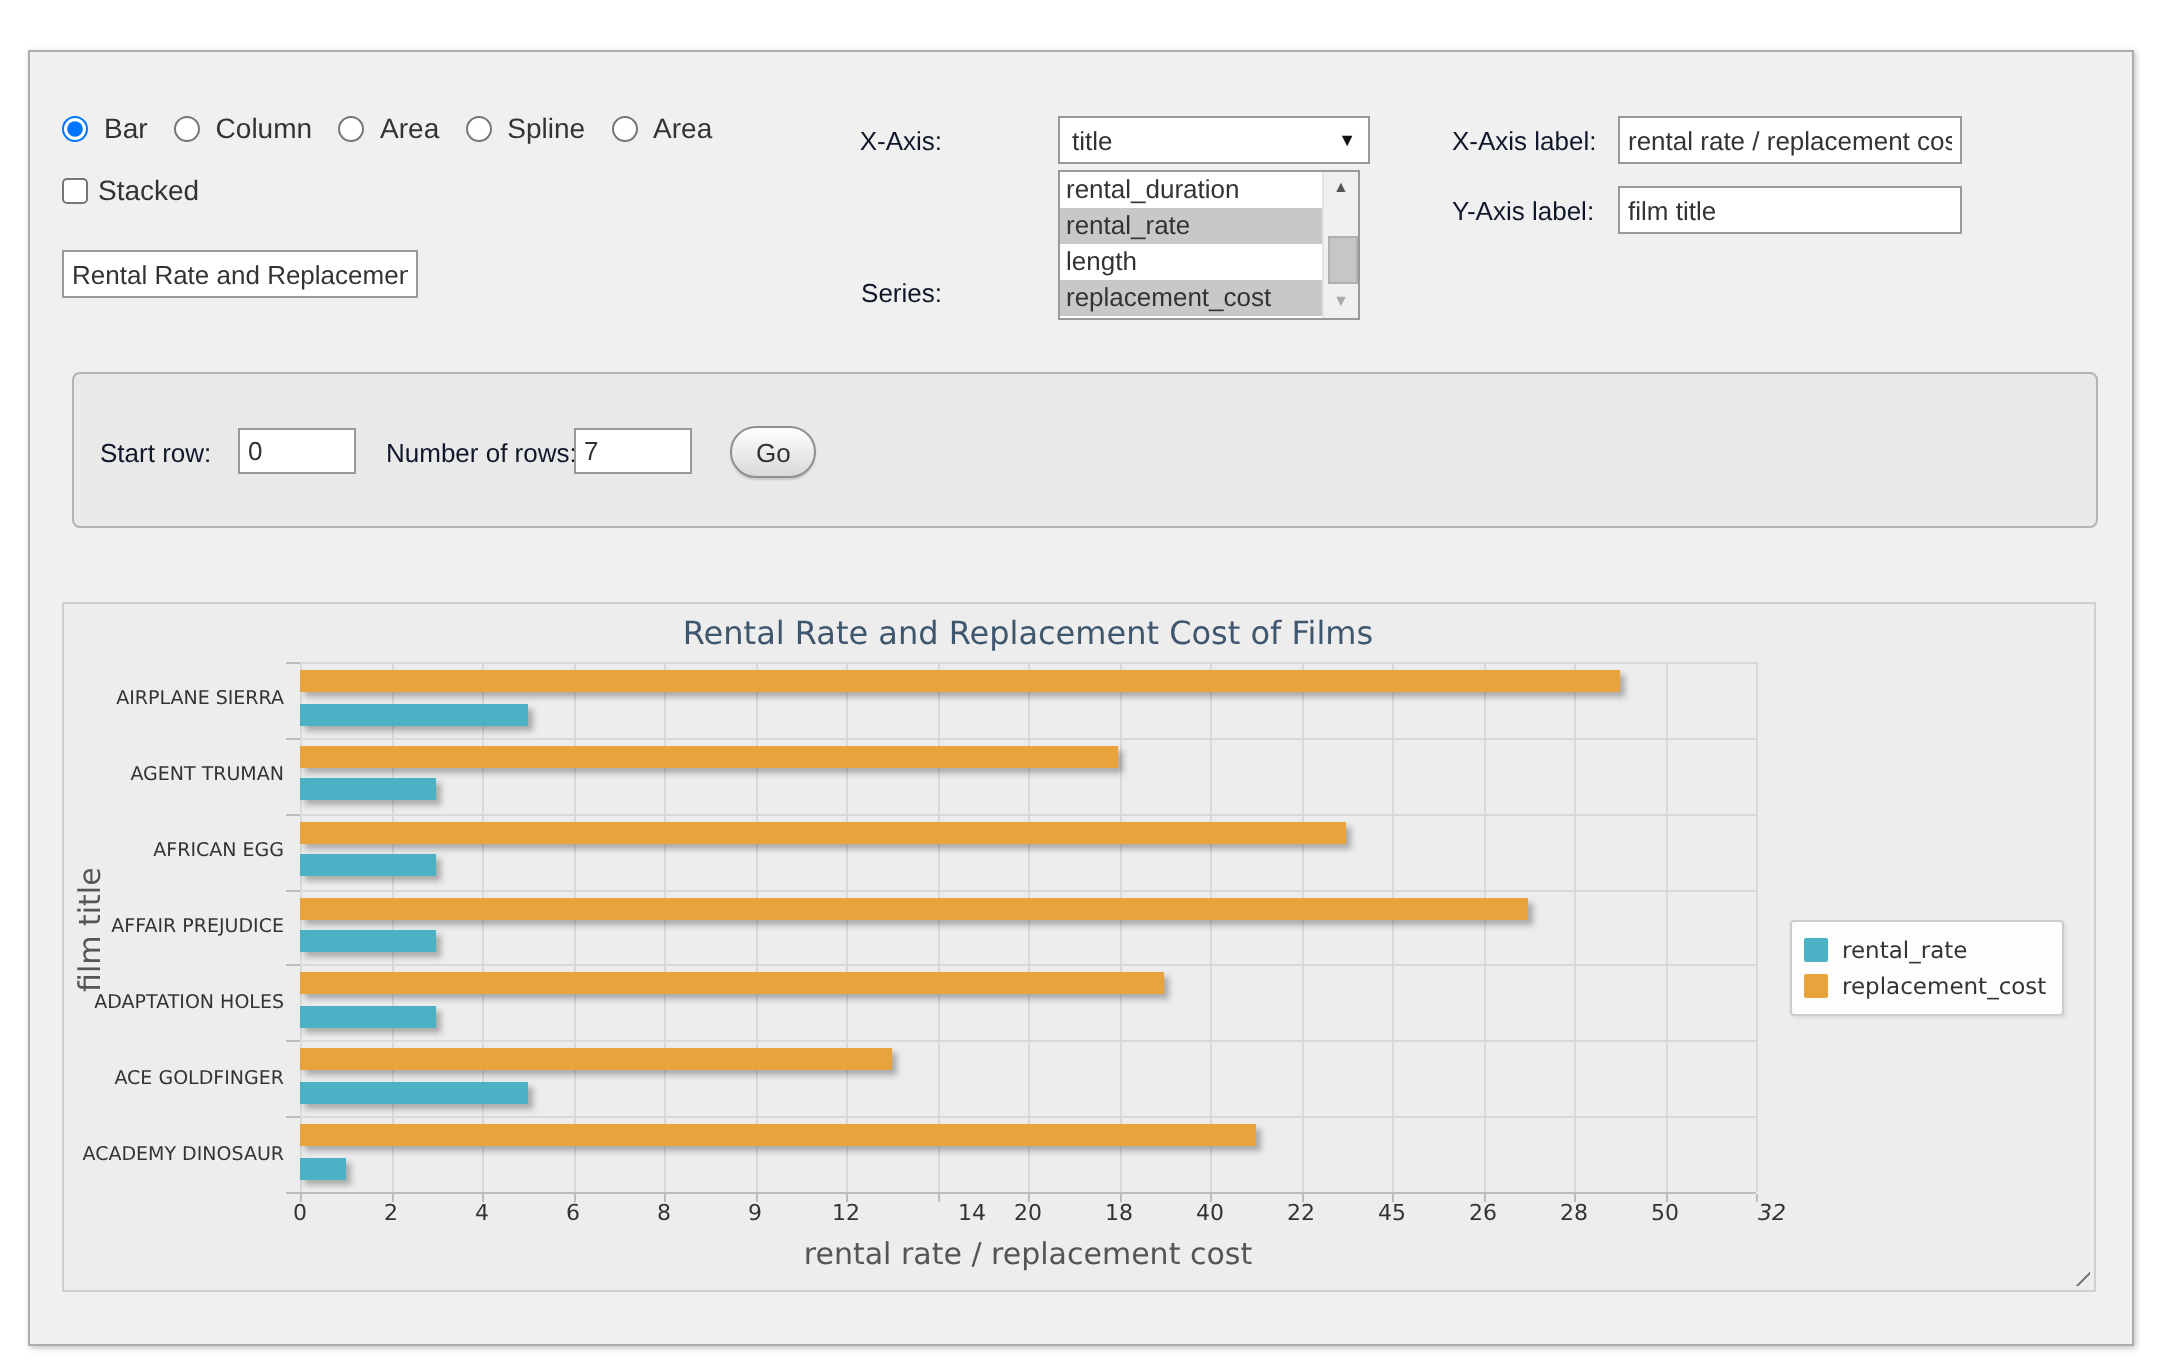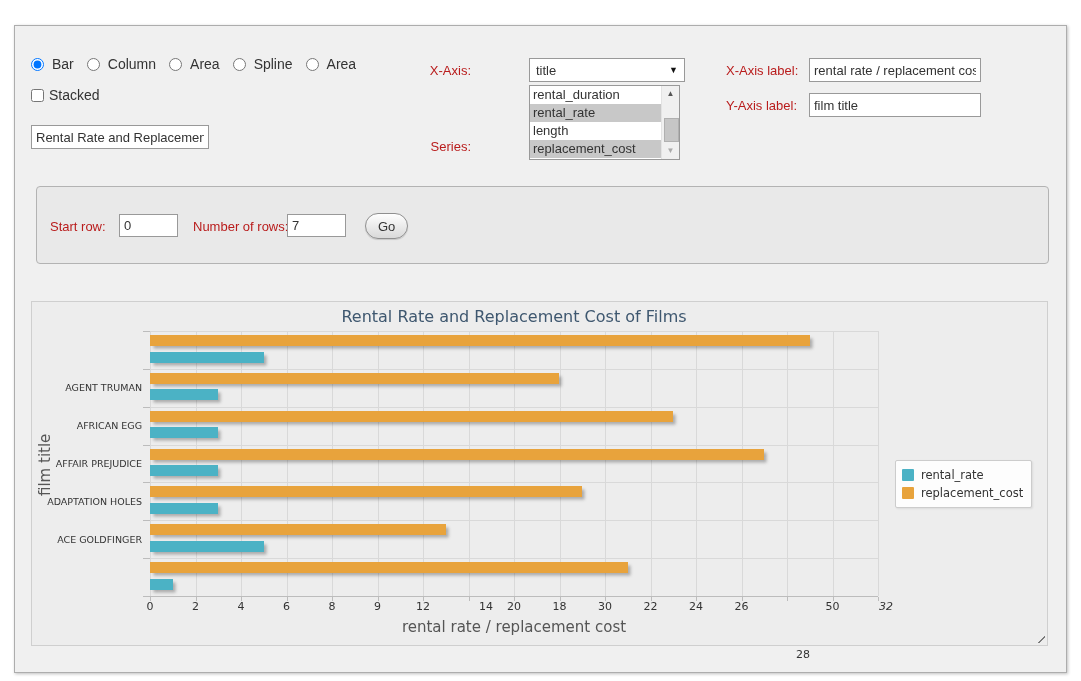--- a/index.html
+++ b/index.html
@@ -1,21 +1,21 @@
 <!DOCTYPE html>
 <html><head>
 <meta charset="utf-8">
 <style>
   html,body{margin:0;padding:0;background:#fff;}
   body{width:1081px;height:681px;position:relative;font-family:"Liberation Sans",sans-serif;color:#333;}
   .fieldset{position:absolute;left:14px;top:25px;width:1051px;height:646px;
     background:#f0f0f0;border:1px solid #adadad;box-shadow:1px 1px 3px rgba(0,0,0,0.25);}
   .fieldset-legend{position:absolute;left:14px;top:-18px;background:#fff;border:1px solid #979797;
     box-shadow:2px 2px 3px rgba(0,0,0,0.28);padding:5px 13px;font-size:13px;font-weight:bold;color:#444;}
-  .ctl-label{font-size:13px;color:#b91c1c;position:absolute;white-space:nowrap;}
+  .ctl-label{font-size:13px;color:#0f172a;position:absolute;white-space:nowrap;}
   .radio-row{position:absolute;left:16px;top:30px;font-size:14px;display:flex;align-items:center;gap:4px;}
   .radio-row label{margin-right:9px;}
   .radio-row input{margin:0 4px 0 0;vertical-align:-2px;}
   .stacked-row{position:absolute;left:16px;top:61px;font-size:14px;display:flex;align-items:center;}
   .stacked-row input{margin:0 5px 0 0;}
   input[type=text]{border:1px solid #999;background:#fff;font-family:"Liberation Sans",sans-serif;
     font-size:13px;color:#333;padding:3px 4px;box-sizing:border-box;}
   .title-input{position:absolute;left:16px;top:99px;width:178px;height:24px;}
   .xaxis-label{right:595px;top:37px;text-align:right;}
   .select-box{position:absolute;left:514px;top:32px;width:156px;height:24px;background:#fff;
@@ -178,25 +178,27 @@
         <div class="ytick" style="top: 76px;"></div>
         <div class="gridline-h" style="top: 114px;"></div>
         <div class="ytick" style="top: 114px;"></div>
         <div class="gridline-h" style="top: 151px;"></div>
         <div class="ytick" style="top: 151px;"></div>
         <div class="gridline-h" style="top: 189px;"></div>
         <div class="ytick" style="top: 189px;"></div>
         <div class="gridline-h" style="top: 227px;"></div>
         <div class="ytick" style="top: 227px;"></div>
         <div class="ytick" style="top: 265px;"></div>
+        <div class="ylabel" style="top: 0px; height: 37.8571px;">AIRPLANE SIERRA</div>
         <div class="ylabel" style="top: 37.8571px; height: 37.8571px;">AGENT TRUMAN</div>
         <div class="ylabel" style="top: 75.7143px; height: 37.8571px;">AFRICAN EGG</div>
         <div class="ylabel" style="top: 113.571px; height: 37.8571px;">AFFAIR PREJUDICE</div>
         <div class="ylabel" style="top: 189.286px; height: 37.8571px;">ACE GOLDFINGER</div>
         <div class="ylabel" style="top: 151.429px; height: 37.8571px;">ADAPTATION HOLES</div>
+        <div class="ylabel" style="top: 227.143px; height: 37.8571px;">ACADEMY DINOSAUR</div>
         <div class="axis-x"></div>
         <div class="bar" style="top: 4px; left: 0px; width: 659.522px; background: rgb(232, 163, 60);"></div>
         <div class="bar" style="top: 20.5px; left: 0px; width: 113.522px; background: rgb(75, 178, 197);"></div>
         <div class="bar" style="top: 41.8571px; left: 0px; width: 409.272px; background: rgb(232, 163, 60);"></div>
         <div class="bar" style="top: 58.3571px; left: 0px; width: 68.0225px; background: rgb(75, 178, 197);"></div>
         <div class="bar" style="top: 79.7143px; left: 0px; width: 523.022px; background: rgb(232, 163, 60);"></div>
         <div class="bar" style="top: 96.2143px; left: 0px; width: 68.0225px; background: rgb(75, 178, 197);"></div>
         <div class="bar" style="top: 117.571px; left: 0px; width: 614.022px; background: rgb(232, 163, 60);"></div>
         <div class="bar" style="top: 134.071px; left: 0px; width: 68.0225px; background: rgb(75, 178, 197);"></div>
         <div class="bar" style="top: 155.429px; left: 0px; width: 432.022px; background: rgb(232, 163, 60);"></div>
@@ -210,25 +212,25 @@
         <div class="xtick-label" style="left: 0px;">0</div>
         <div class="xtick-label" style="left: 45.5px;">2</div>
         <div class="xtick-label" style="left: 91px;">4</div>
         <div class="xtick-label" style="left: 136.5px;">6</div>
         <div class="xtick-label" style="left: 182px;">8</div>
         <div class="xtick-label" style="left: 227.5px;">9</div>
         <div class="xtick-label" style="left: 273px;">12</div>
         <div class="xtick-label" style="left: 336px;">14</div>
         <div class="xtick-label" style="left: 364px;">20</div>
         <div class="xtick-label" style="left: 409.5px; text-align: center;">18</div>
-        <div class="xtick-label" style="left: 455px;">30</div>
+        <div class="xtick-label" style="left: 455px;">40</div>
         <div class="xtick-label" style="left: 500.5px;">22</div>
-        <div class="xtick-label" style="left: 546px;">24</div>
+        <div class="xtick-label" style="left: 546px;">45</div>
         <div class="xtick-label" style="left: 591.5px;">26</div>
-        <div class="xtick-label" style="left: 653px; margin-top: 48px;">28</div>
+        <div class="xtick-label" style="left: 637px;">28</div>
         <div class="xtick-label" style="left: 682.5px;">50</div>
         <div class="xtick-label" style="left: 736px; font-style: italic;">32</div>
       </div>
     <div class="axis-title-x">rental rate / replacement cost</div>
     <div class="axis-title-y">film title</div>
     <div class="chart-legend" id="chartLegend">
         <div class="legend-item">
           <div class="legend-swatch" style="background: rgb(75, 178, 197);"></div>
           <span>rental_rate</span>
         </div>

